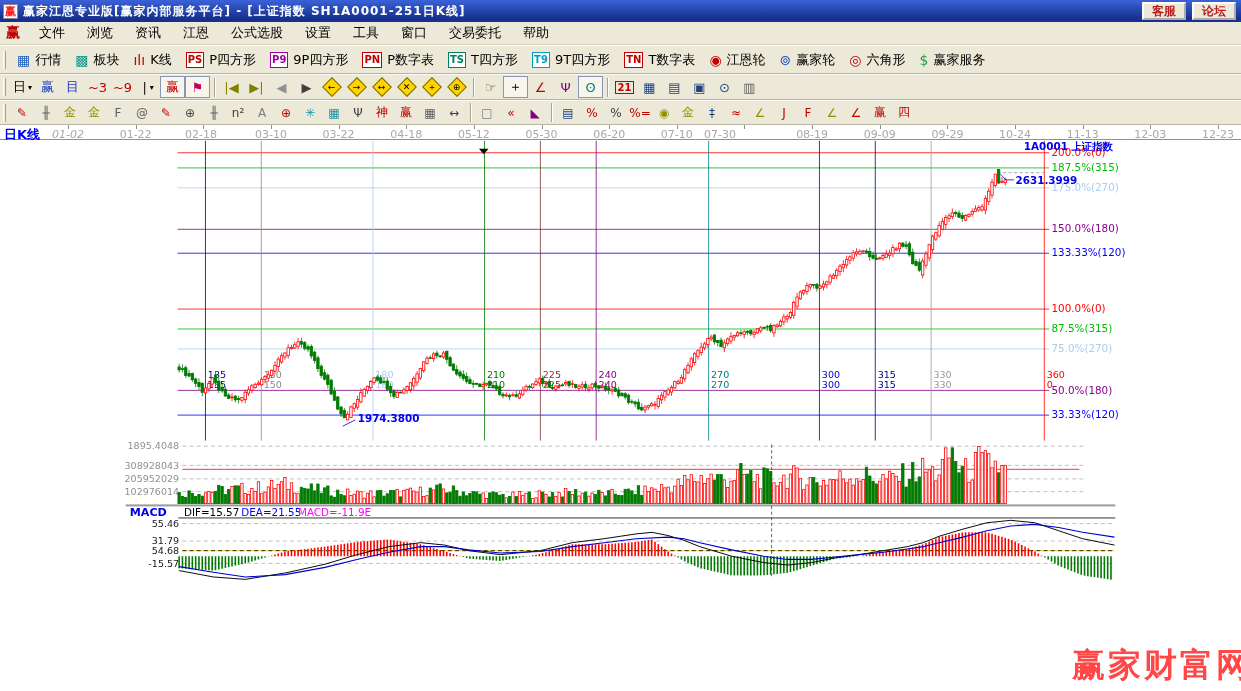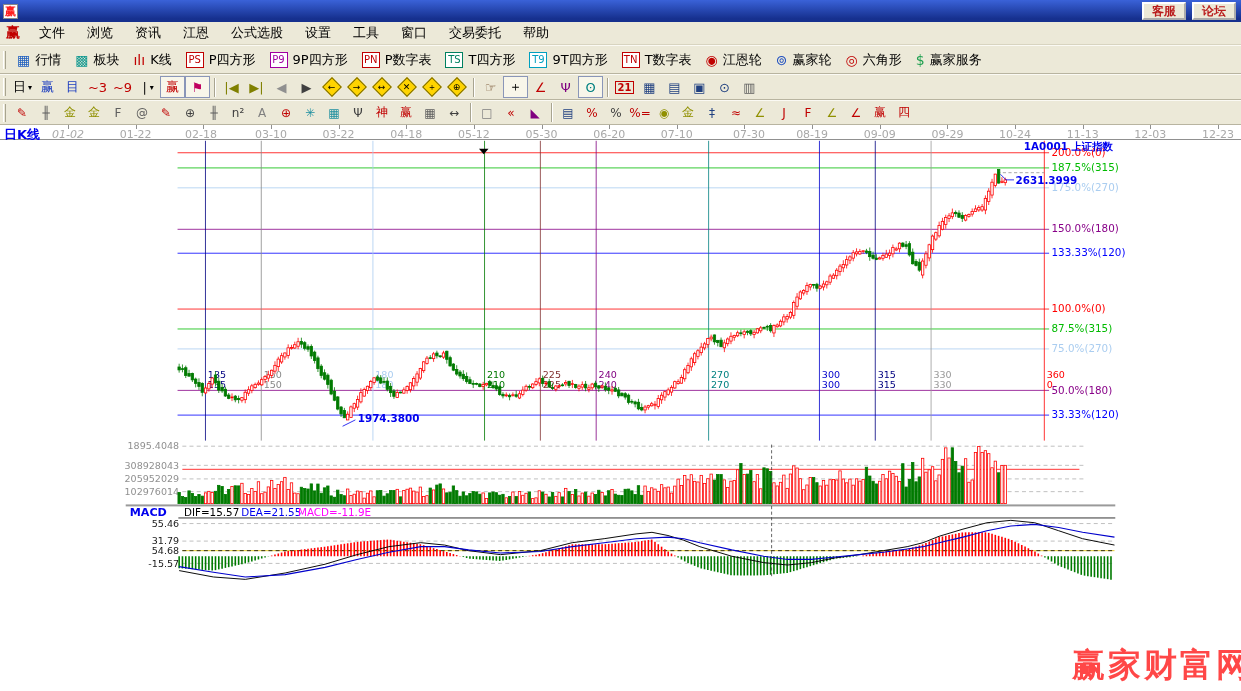--- a/index.html
+++ b/index.html
@@ -23,21 +23,21 @@
   .menu-item{padding:2px 11px;cursor:pointer;white-space:nowrap;}
   
   .toolbar{position:absolute;left:0;width:1241px;background:#ece9d8;display:flex;align-items:center;
     border-top:1px solid #fbfaf4;border-bottom:1px solid #b8b4a0;font-size:13px;}
   .t1{top:45px;height:29px;}
   .t2{top:74px;height:26px;}
   .t3{top:100px;height:25px;}
   .grip{width:3px;height:18px;border-left:1px solid #fff;border-right:1px solid #a8a490;margin:0 4px 0 3px;}
   .vsep{width:1px;height:19px;background:#a8a490;box-shadow:1px 0 0 #fff;margin:0 4px;}
   .tb1-item{display:flex;align-items:center;gap:5px;padding:2px 7px;cursor:pointer;white-space:nowrap;}
-  .ibox{min-width:18px;height:16px;border:1px solid;font-size:10px;font-weight:normal;
+  .ibox{min-width:18px;height:16px;border:1px solid;font-size:10px;font-weight:bold;
     display:flex;align-items:center;justify-content:center;padding:0 1px;background:#fff;}
   .iglyph{font-size:14px;line-height:14px;}
   .sbtn{width:25px;height:22px;display:flex;align-items:center;justify-content:center;
     font-size:13px;cursor:pointer;border:1px solid transparent;position:relative;flex:none;}
   .t3 .sbtn{width:24px;height:21px;font-size:12px;}
   .sbtn.sel{background:#f8f6ea;border:1px solid #8a96b8;}
   .sbtn .dd{font-size:8px;color:#000;margin-left:2px;}
   .dia{width:14px;height:14px;background:#ffd400;border:1px solid #7a6a00;transform:rotate(45deg);
     display:flex;align-items:center;justify-content:center;}
   .dia>span{transform:rotate(-45deg);font-size:9px;color:#000;line-height:9px;}
@@ -52,20 +52,21 @@
   .watermark{position:absolute;left:1072px;top:503px;font-size:33px;font-weight:bold;
     color:#ff1a1a;opacity:.8;letter-spacing:3px;white-space:nowrap;}
   svg text{font-family:"DejaVu Sans",sans-serif;}
 </style>
 </head>
 <body>
 
 <div class="app">
   <div class="titlebar">
     <span class="tlogo">赢</span>
+    <span class="ttext">赢家江恩专业版[赢家内部服务平台] - [上证指数  SH1A0001-251日K线]</span>
     <span class="tbtns" id="titleButtons">
         <span class="tbtn">客服</span>
         <span class="tbtn">论坛</span>
       </span>
   </div>
   <div class="menubar">
     <span class="mlogo">赢</span>
     <span id="menuItems" style="display:flex;">
         <span class="menu-item">文件</span>
         <span class="menu-item">浏览</span>
@@ -373,21 +374,21 @@
       <span class="dlabel" style="left: 406.235px;">04-18</span>
       <span class="dtick" style="left: 473.882px;"></span>
       <span class="dlabel" style="left: 473.882px;">05-12</span>
       <span class="dtick" style="left: 541.529px;"></span>
       <span class="dlabel" style="left: 541.529px;">05-30</span>
       <span class="dtick" style="left: 609.176px;"></span>
       <span class="dlabel" style="left: 609.176px;">06-20</span>
       <span class="dtick" style="left: 676.824px;"></span>
       <span class="dlabel" style="left: 676.824px;">07-10</span>
       <span class="dtick" style="left: 744.471px;"></span>
-      <span class="dlabel" style="left: 749px;">07-30</span>
+      <span class="dlabel" style="left: 720px;">07-30</span>
       <span class="dtick" style="left: 812.118px;"></span>
       <span class="dlabel" style="left: 812.118px;">08-19</span>
       <span class="dtick" style="left: 879.765px;"></span>
       <span class="dlabel" style="left: 879.765px;">09-09</span>
       <span class="dtick" style="left: 947.412px;"></span>
       <span class="dlabel" style="left: 947.412px;">09-29</span>
       <span class="dtick" style="left: 1015.06px;"></span>
       <span class="dlabel" style="left: 1015.06px;">10-24</span>
       <span class="dtick" style="left: 1082.71px;"></span>
       <span class="dlabel" style="left: 1082.71px;">11-13</span>

